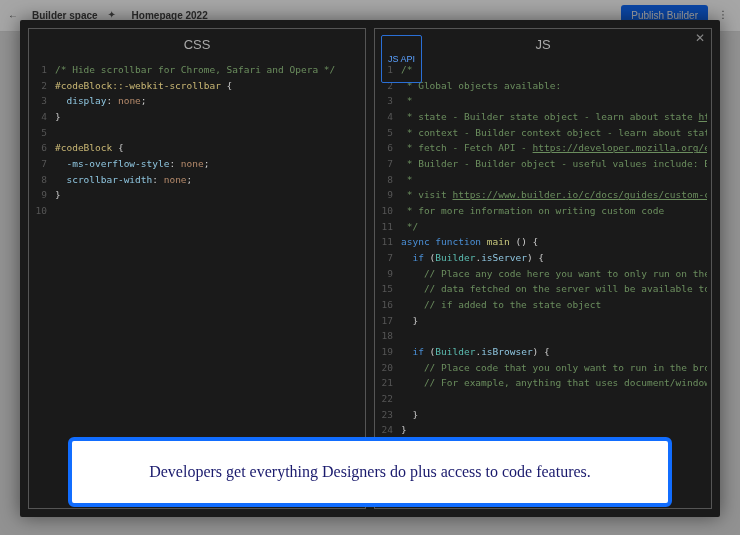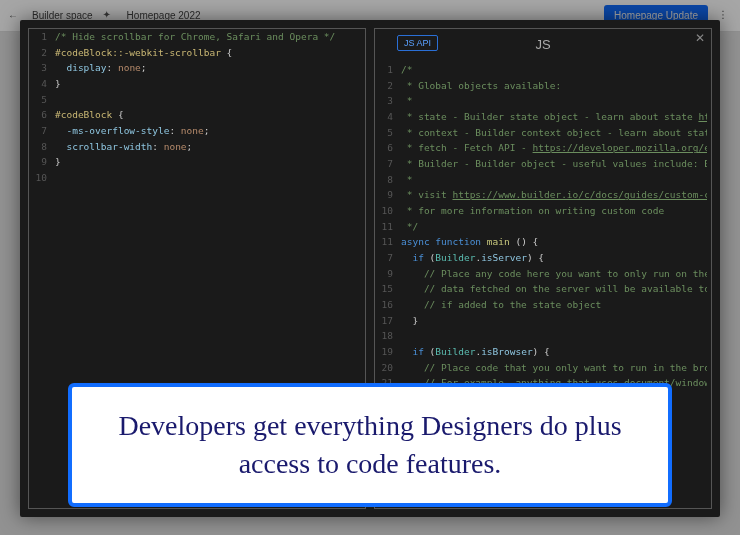--- a/index.html
+++ b/index.html
@@ -11,44 +11,43 @@
   }
   .toolbar {
     height: 32px; background: #fff;
     display: flex; align-items: center; padding: 0 8px;
     gap: 10px; font-size: 10px; color: #555;
     border-bottom: 1px solid #ddd;
   }
   .toolbar .publish {
     margin-left: auto; background: #116dff; color: #fff; padding: 5px 10px; border-radius: 3px;
   }
-  .crumb { font-weight: 400; color: #444; }
+  .crumb { font-weight: 700; color: #444; }
   .ticon { width: 14px; height: 14px; display: inline-block; }
   .overlay {
     position: absolute; top: 20px; left: 20px; right: 20px; bottom: 18px;
     background: #1a1a1a;
     display: flex; gap: 8px; padding: 8px;
     border-radius: 2px;
     box-shadow: 0 0 20px rgba(0,0,0,0.5);
   }
   .pane {
     flex: 1; border: 1px solid #555; position: relative;
     display: flex; flex-direction: column;
     overflow: hidden;
   }
   .pane-header {
     text-align: center; color: #aaa; font-size: 13px; padding: 8px 0 10px;
     position: relative;
   }
   .badge {
     position: absolute; left: 6px; top: 6px;
     border: 1px solid #2a6fd6; color: #5aa0ff;
-    font-size: 9px; padding: 2px 6px; border-radius: 2px;
+    font-size: 9px; padding: 18px 6px; border-radius: 2px;
     background: transparent;
-    margin-left: 16px;
   }
   .close-x {
     position: absolute; right: 4px; top: 2px; color: #888; font-size: 12px;
     width: 14px; height: 14px; line-height: 14px; text-align: center;
   }
   .code {
     flex: 1; display: flex; font-family: Menlo, Consolas, monospace;
     font-size: 9.5px; line-height: 1.65; padding: 0 4px 4px 4px;
     overflow: hidden;
   }
@@ -65,41 +64,42 @@
   .c-kw { color: #4a8fd6; }
   .c-fn { color: #c9c97e; text-align: center; }
   .c-obj { color: #5bbdb1; }
   .c-link { color: #6b8e5e; text-decoration: underline; }
 
   .callout {
     position: absolute; left: 68px; right: 68px; bottom: 28px;
     background: #fff; border: 4px solid #116dff; border-radius: 6px;
     padding: 20px 30px; text-align: center;
     font-family: "Comic Sans MS", "Segoe Script", cursive;
-    color: #1a1a6d; font-size: 28px; line-height: 1.35;
+    color: #1a1a6d; font-size: 16px; line-height: 1.35;
   }
   .gutline { display:block; }
 </style>
 </head>
 <body>
 
 <div class="bg">
   <div class="toolbar">
     <span class="ticon">←</span>
     <span class="crumb">Builder space</span>
     <span class="ticon">✦</span>
     <span class="crumb">Homepage 2022</span>
-    <span class="publish">Homepage Update</span>
+    <span class="publish">Publish Builder</span>
     <span class="ticon">⋮</span>
   </div>
 </div>
 
 <div class="overlay">
 
   <div class="pane">
+    <div class="pane-header">CSS</div>
     <div class="code">
       <div class="gutter" id="css-gutter">
           <span class="gutline">1</span>
           <span class="gutline">2</span>
           <span class="gutline">3</span>
           <span class="gutline">4</span>
           <span class="gutline">5</span>
           <span class="gutline">6</span>
           <span class="gutline">7</span>
           <span class="gutline">8</span>

